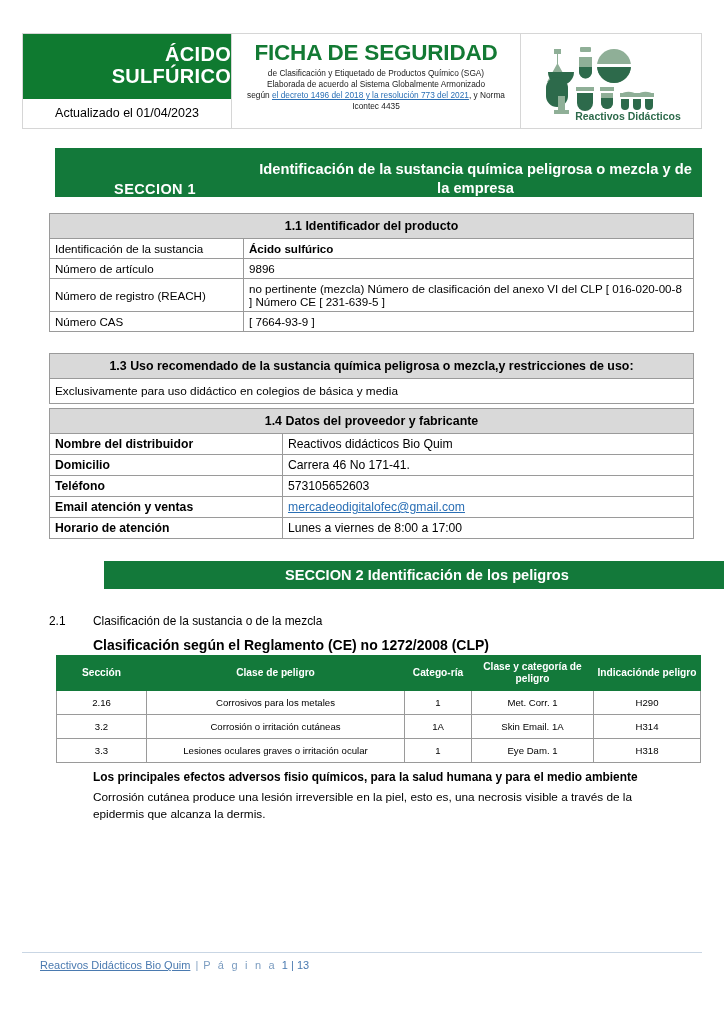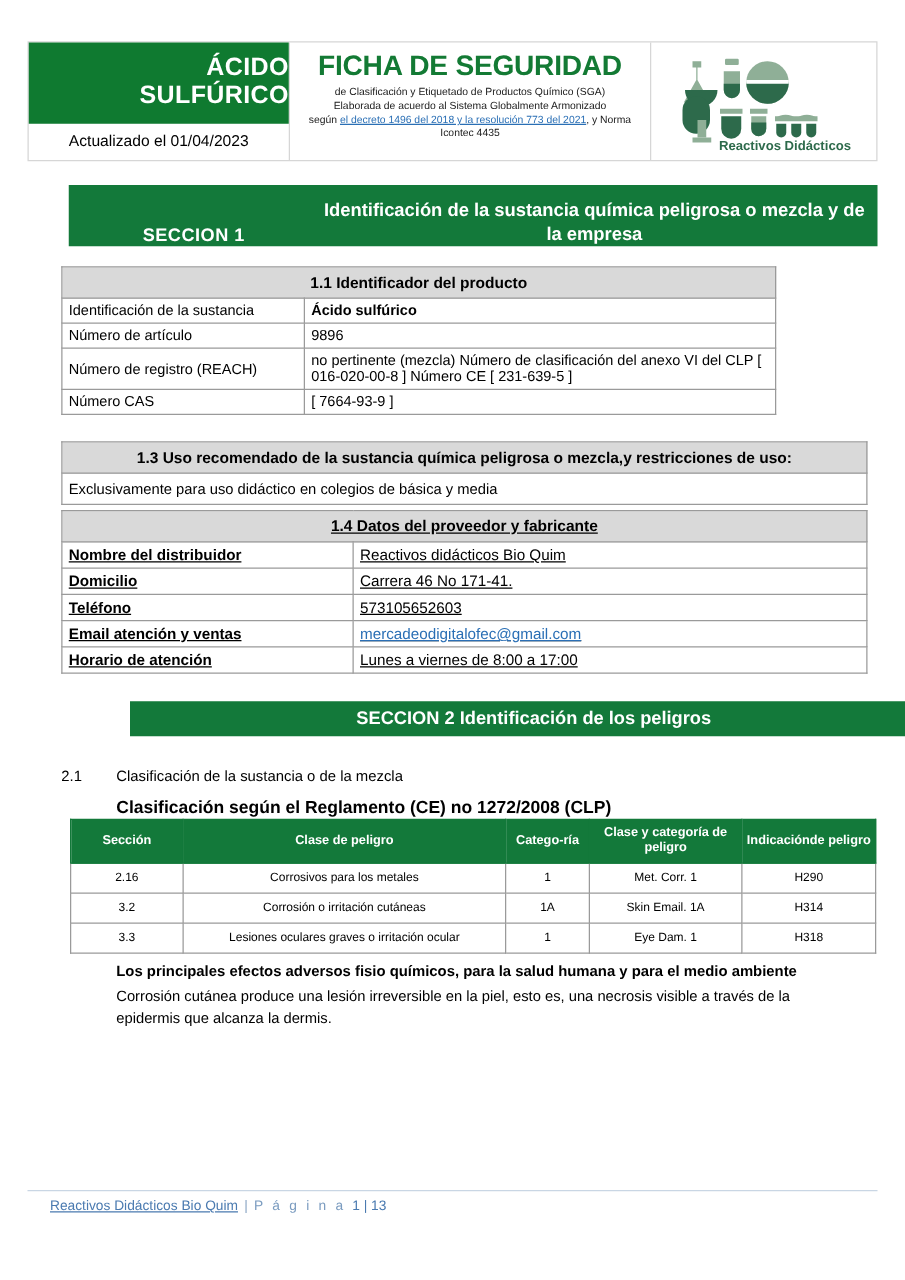--- a/index.html
+++ b/index.html
@@ -121,31 +121,31 @@
   }
   .bandhead{
     background:#d9d9d9;
     text-align:center !important;
     font-weight:bold !important;
     font-size:12.4px;
     padding:5px 4px !important;
   }
 
   
-  #tbl11{left:49px;top:213px;width:572px;}
+  #tbl11{left:49px;top:213px;width:645px;}
   #tbl11 td.k{width:183px;}
   #tbl11 td.v{font-size:11.6px;}
   #tbl11 td.v.bold{font-weight:bold;}
 
   
   #tbl13{left:49px;top:353px;width:645px;border-radius:25px;}
   #tbl13 td.useval{padding:5px 5px;font-size:11.8px;}
 
   
-  #tbl14{left:49px;top:408px;width:645px;text-decoration:underline;}
+  #tbl14{left:49px;top:408px;width:645px;}
   #tbl14 td.k{width:222px;font-weight:bold;font-size:12.2px;}
   #tbl14 td.v{font-size:12.2px;}
   #tbl14 td.v a{color:#2a6fb5;text-decoration:underline;}
 
   
   .s21{
     position:absolute;left:49px;top:614px;width:650px;
     font-size:11.9px;
   }
   .s21 .num{display:inline-block;width:44px;}

